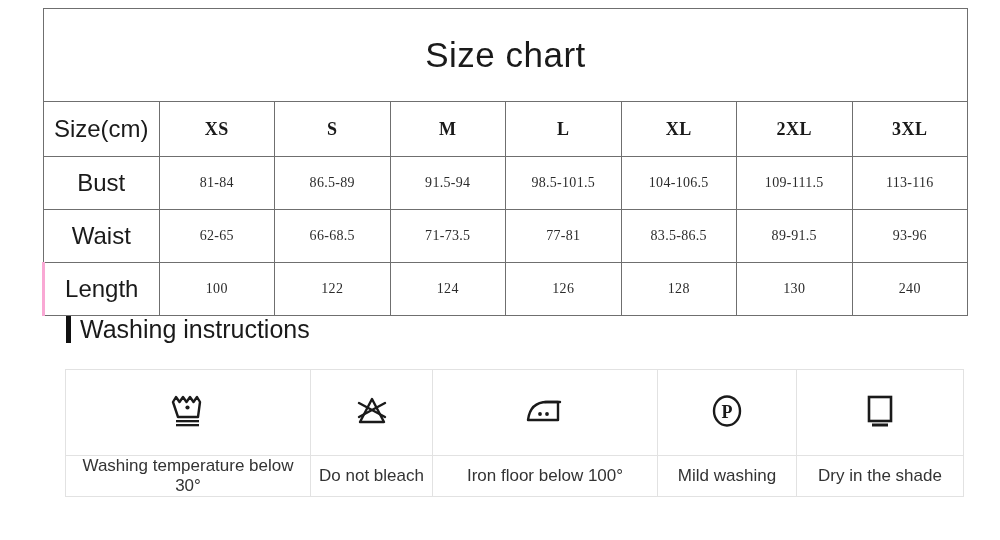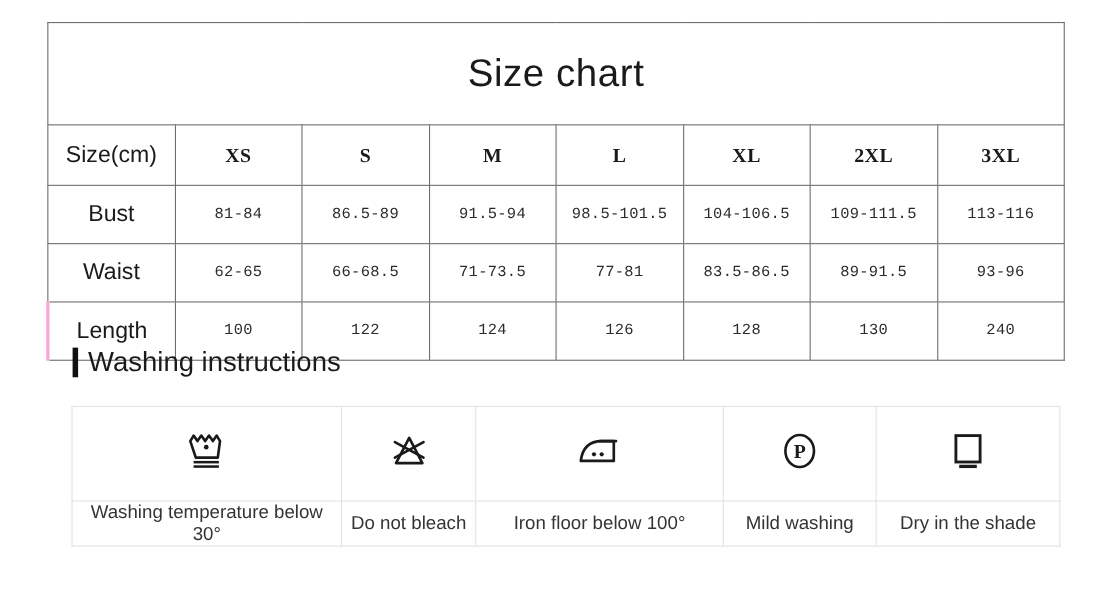--- a/index.html
+++ b/index.html
@@ -12,21 +12,21 @@
     background: #ffffff;
     font-family: "Liberation Sans", sans-serif;
     overflow: hidden;
     position: relative;
   }
 
   
   #size-chart-wrap {
     position: absolute;
     left: 42px;
-    top: 20px;
+    top: 8px;
     width: 926px;
   }
   table.size-table {
     border-collapse: collapse;
     width: 926px;
     table-layout: fixed;
   }
   table.size-table td {
     border: 1px solid #6f6f6f;
     text-align: center;
@@ -41,36 +41,36 @@
     color: #1a1a1a;
     letter-spacing: 0.5px;
     border-bottom: 1px solid #4a4a4a;
   }
   tr.header-row td {
     height: 52px;
   }
   td.rowlabel {
     width: 110px;
     font-family: "Liberation Sans", sans-serif;
-    font-size: 21px;
+    font-size: 24px;
     color: #1a1a1a;
     font-weight: 400;
   }
   td.sizehead {
     font-family: "Liberation Serif", serif;
     font-size: 18px;
     font-weight: bold;
     color: #1a1a1a;
     letter-spacing: 0.5px;
   }
   tr.data-row td {
     height: 50px;
   }
   td.datacell {
-    font-family: Liberation Mono, monospace;
+    font-family: Liberation Serif, serif;
     font-size: 14px;
     color: #2b2b2b;
     letter-spacing: 0.3px;
     margin-left: 20px;
   }
   tr.length-row td.rowlabel {
     border-left: 3px solid #f9a8d4;
   }
 
   

